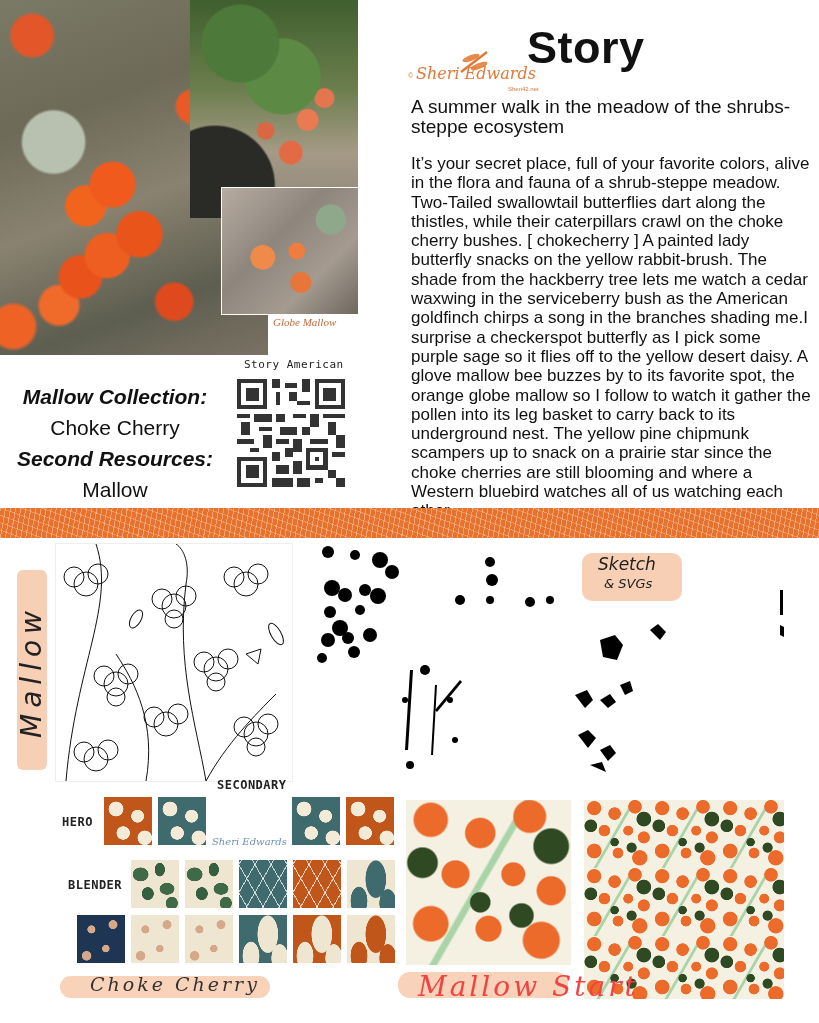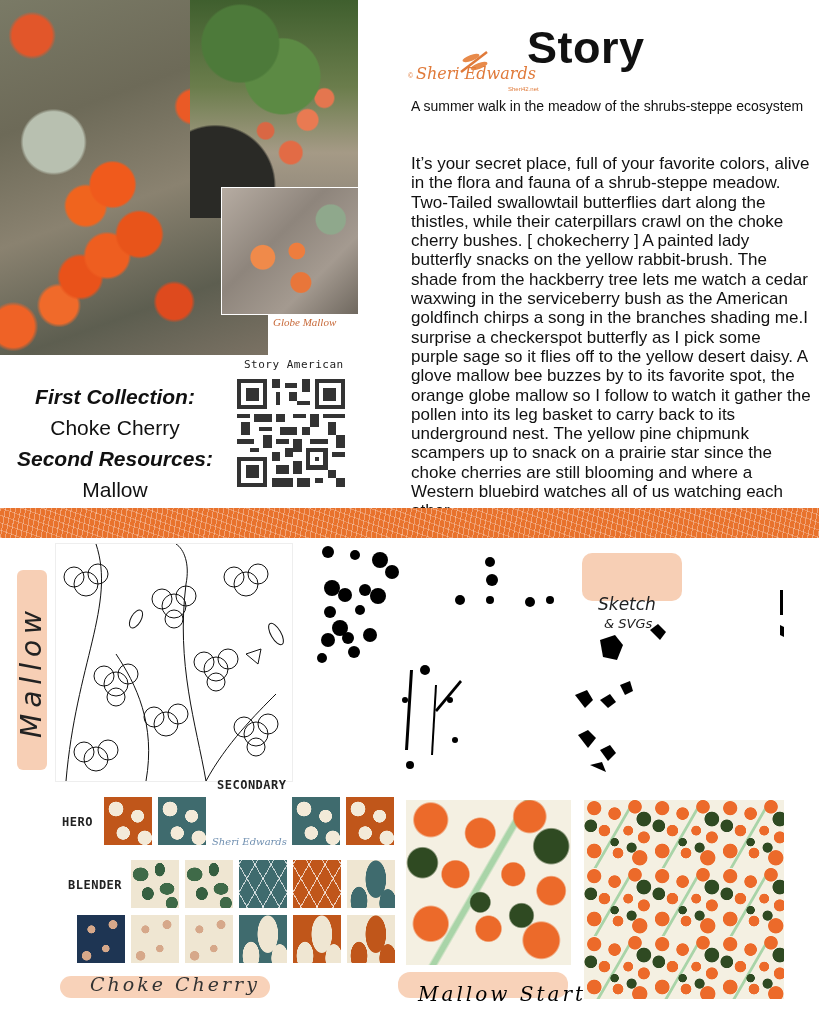--- a/index.html
+++ b/index.html
@@ -41,40 +41,40 @@
       linear-gradient(135deg,#b6aca2 0%,#8e857c 40%,#a49a90 70%,#6f685f 100%);}
   .hand{font-family:"DejaVu Sans",sans-serif;font-style:italic;}
   .globe-label{left:273px;top:316px;font-size:11px;color:#c86a3a;font-style:italic;font-family:"Liberation Serif",serif;}
   
   .story-title{left:527px;top:22px;font-size:45px;font-weight:bold;letter-spacing:0.5px;}
   .logo{left:408px;top:50px;width:150px;height:44px;}
   .logo-name{position:absolute;left:8px;top:14px;font-family:"DejaVu Serif",serif;font-style:italic;font-size:16px;color:#e07a3a;}
   .logo-url{position:absolute;left:100px;top:36px;font-size:6px;color:#e07a3a;}
   .logo-c{position:absolute;left:0;top:22px;font-size:7px;color:#e07a3a;}
   .dragonfly{position:absolute;left:45px;top:0;}
-  .story-sub{left:411px;top:97px;width:400px;font-size:14px;line-height:19.5px;}
+  .story-sub{left:411px;top:97px;width:400px;font-size:19px;line-height:19.5px;}
   .story-body{left:411px;top:154px;width:400px;font-size:17px;line-height:19.3px;}
   
   .coll{left:0;width:230px;text-align:center;font-size:21px;line-height:31px;}
   .coll-h{font-weight:bold;font-style:italic;}
   .qr-label{left:244px;top:358px;font-size:11px;color:#222;font-family:"DejaVu Sans Mono",monospace;letter-spacing:0.5px;}
   .qr{left:237px;top:379px;width:108px;height:108px;}
   
   .stripe{left:0;top:508px;width:819px;height:30px;
     background:
       repeating-linear-gradient(100deg, rgba(255,255,255,0.35) 0 1px, transparent 1px 5px),
       repeating-linear-gradient(20deg, rgba(255,255,255,0.25) 0 1px, transparent 1px 7px),
       #e8722c;}
   
   .mallow-tag{left:17px;top:570px;width:30px;height:200px;background:#f6c7a8;opacity:0.85;border-radius:6px;}
   .mallow-text{left:-54px;top:655px;width:170px;transform:rotate(-90deg);font-size:28px;letter-spacing:6px;color:#222;text-align:center;}
   .lineart{left:55px;top:543px;width:236px;height:237px;background:#fff;border:1px solid #eee;}
   .svgs{left:310px;top:540px;width:509px;height:242px;}
   .sketch-tag{left:582px;top:553px;width:100px;height:48px;background:#f6c7a8;border-radius:10px;opacity:0.85;}
-  .sketch-text{left:598px;top:555px;font-size:17px;line-height:19px;color:#222;margin-top:40px;}
+  .sketch-text{left:598px;top:555px;font-size:17px;line-height:19px;color:#222;}
   
   .sw{position:absolute;width:48px;height:48px;}
   .lbl{position:absolute;font-family:"DejaVu Sans Mono",monospace;font-weight:bold;font-size:12px;color:#222;letter-spacing:0.5px;text-align:center;}
   .pat-a{background:
       radial-gradient(circle at 25% 25%, #f3ead8 0 14%, transparent 15%),
       radial-gradient(circle at 70% 40%, #f3ead8 0 14%, transparent 15%),
       radial-gradient(circle at 40% 75%, #f3ead8 0 14%, transparent 15%),
       radial-gradient(circle at 85% 85%, #f3ead8 0 12%, transparent 13%);}
   .leafy{background:
       radial-gradient(ellipse at 20% 30%, #3f6a48 0 14%, transparent 15%),
@@ -90,21 +90,21 @@
       radial-gradient(circle at 75% 20%, #d6a88a 0 8%, transparent 9%),
       radial-gradient(circle at 60% 70%, #d6a88a 0 8%, transparent 9%),
       radial-gradient(circle at 20% 85%, #d6a88a 0 8%, transparent 9%);}
   .pods{background:
       radial-gradient(ellipse 22% 40% at 60% 40%, var(--fg) 0 95%, transparent 100%),
       radial-gradient(ellipse 18% 30% at 25% 85%, var(--fg) 0 95%, transparent 100%),
       radial-gradient(ellipse 18% 30% at 85% 90%, var(--fg) 0 95%, transparent 100%);}
   .cc-tag{left:60px;top:976px;width:210px;height:22px;background:#f6c7a8;border-radius:12px;opacity:0.8;}
   .cc-text{left:90px;top:973px;font-size:19px;letter-spacing:3px;color:#333;font-style:italic;font-family:"DejaVu Serif",serif;}
   .ms-tag{left:398px;top:972px;width:170px;height:26px;background:#f6c7a8;border-radius:12px;opacity:0.8;}
-  .ms-text{left:418px;top:970px;font-size:20px;letter-spacing:3px;color:#000000;font-style:italic;font-family:"DejaVu Serif",serif;margin-top:12px;}
+  .ms-text{left:418px;top:970px;font-size:28px;letter-spacing:3px;color:#ef4444;font-style:italic;font-family:"DejaVu Serif",serif;}
   .mallow-pat{background:
       radial-gradient(circle at 15% 12%, #ec6a2a 0 8%, transparent 9%),
       radial-gradient(circle at 45% 20%, #ec6a2a 0 9%, transparent 10%),
       radial-gradient(circle at 75% 10%, #ec6a2a 0 8%, transparent 9%),
       radial-gradient(circle at 30% 45%, #ec6a2a 0 9%, transparent 10%),
       radial-gradient(circle at 65% 45%, #ec6a2a 0 8%, transparent 9%),
       radial-gradient(circle at 88% 55%, #ec6a2a 0 8%, transparent 9%),
       radial-gradient(circle at 15% 75%, #ec6a2a 0 9%, transparent 10%),
       radial-gradient(circle at 50% 78%, #ec6a2a 0 8%, transparent 9%),
       radial-gradient(circle at 82% 85%, #ec6a2a 0 9%, transparent 10%),
@@ -131,21 +131,21 @@
     <ellipse cx="18" cy="8" rx="9" ry="3" fill="#e88a4a" transform="rotate(-20 18 8)"></ellipse>
     <ellipse cx="26" cy="16" rx="9" ry="3" fill="#e88a4a" transform="rotate(-20 26 16)"></ellipse>
   </svg>
   <span class="logo-c">©</span>
   <span class="logo-name">Sheri Edwards</span>
   <span class="logo-url">Sheri42.net</span>
 </div>
 <div class="abs story-sub">A summer walk in the meadow of the shrubs-steppe ecosystem</div>
 <div class="abs story-body">It’s your secret place, full of your favorite colors, alive in the flora and fauna of a shrub-steppe meadow. Two-Tailed swallowtail butterflies dart along the thistles, while their caterpillars crawl on the choke cherry bushes. [ chokecherry ] A painted lady butterfly snacks on the yellow rabbit-brush.  The shade from the hackberry tree lets me watch a cedar waxwing in the serviceberry bush as the American goldfinch chirps a song in the branches shading me.I surprise a checkerspot butterfly as I pick some purple sage so it flies off to the yellow desert daisy. A glove mallow bee buzzes by to its favorite spot, the orange globe mallow so I follow to watch it gather the pollen into its leg basket to carry back to its underground nest. The yellow pine chipmunk scampers up to snack on a prairie star since the choke cherries are still blooming and where a Western bluebird watches all of us watching each other.</div>
 
-<div class="abs coll coll-h" style="top:381px">First Collection:</div>
+<div class="abs coll coll-h" style="top:381px">Mallow Collection:</div>
 <div class="abs coll" style="top:412px">Choke Cherry</div>
 <div class="abs coll coll-h" style="top:443px">Second Resources:</div>
 <div class="abs coll" style="top:474px">Mallow</div>
 
 <div class="abs qr-label">Story American</div>
 <svg class="abs qr" viewBox="0 0 25 25" shape-rendering="crispEdges">
   <rect width="25" height="25" fill="#fff"></rect>
   <g fill="#333">
     <rect x="0" y="0" width="7" height="7"></rect>
       <rect x="1" y="1" width="5" height="5" fill="#fff"></rect>

